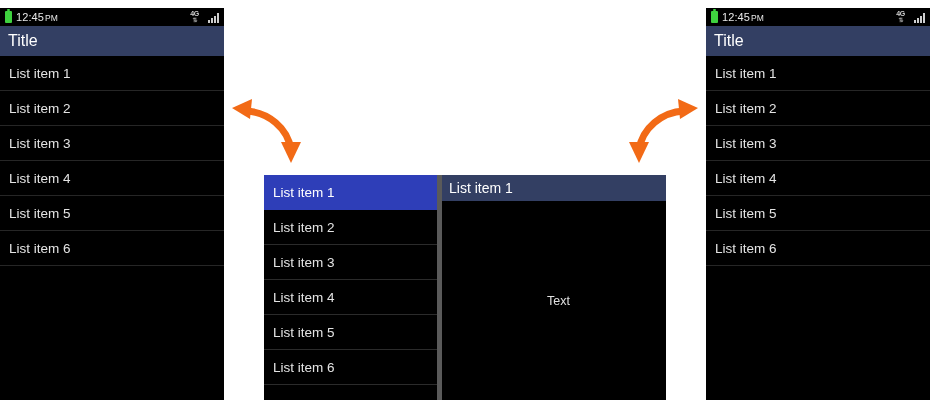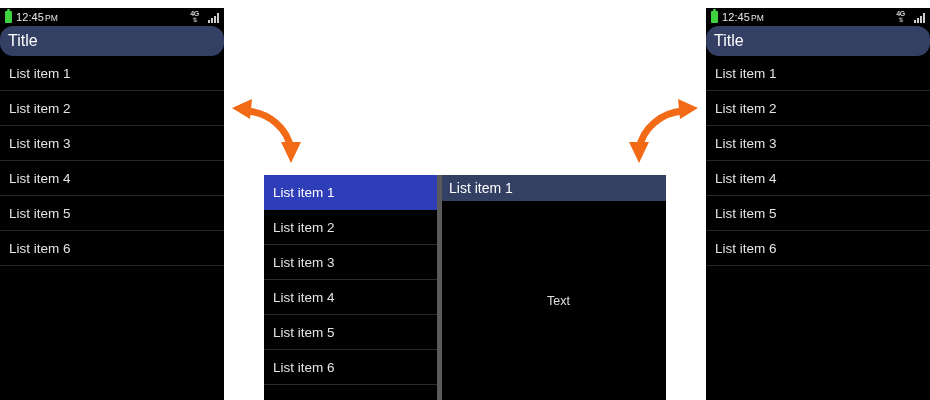--- a/index.html
+++ b/index.html
@@ -37,21 +37,21 @@
   .net .arrows { display: block; font-size: 6px; line-height: 6px; opacity: .75; letter-spacing: -1px; }
   .signal { display: flex; align-items: flex-end; gap: 1px; height: 11px; }
   .signal i { display: block; width: 2px; background: #cfcfcf; }
   .signal i:nth-child(1) { height: 3px; }
   .signal i:nth-child(2) { height: 5px; }
   .signal i:nth-child(3) { height: 7px; }
   .signal i:nth-child(4) { height: 10px; }
 
   .titlebar {
     height: 30px; background: #333f63; display: flex; align-items: center;
-    padding: 0 8px; color: #ffffff; font-size: 16px; border-radius: 13px;
+    padding: 0 8px; color: #ffffff; font-size: 16px;
   }
 
   .list { background: #000000; }
   .list-row {
     height: 35px; display: flex; align-items: center; padding: 0 9px;
     color: #e4e4e4; font-size: 13.5px;
     border-bottom: 1px solid #262626;
     background: #000000;
   }
 

